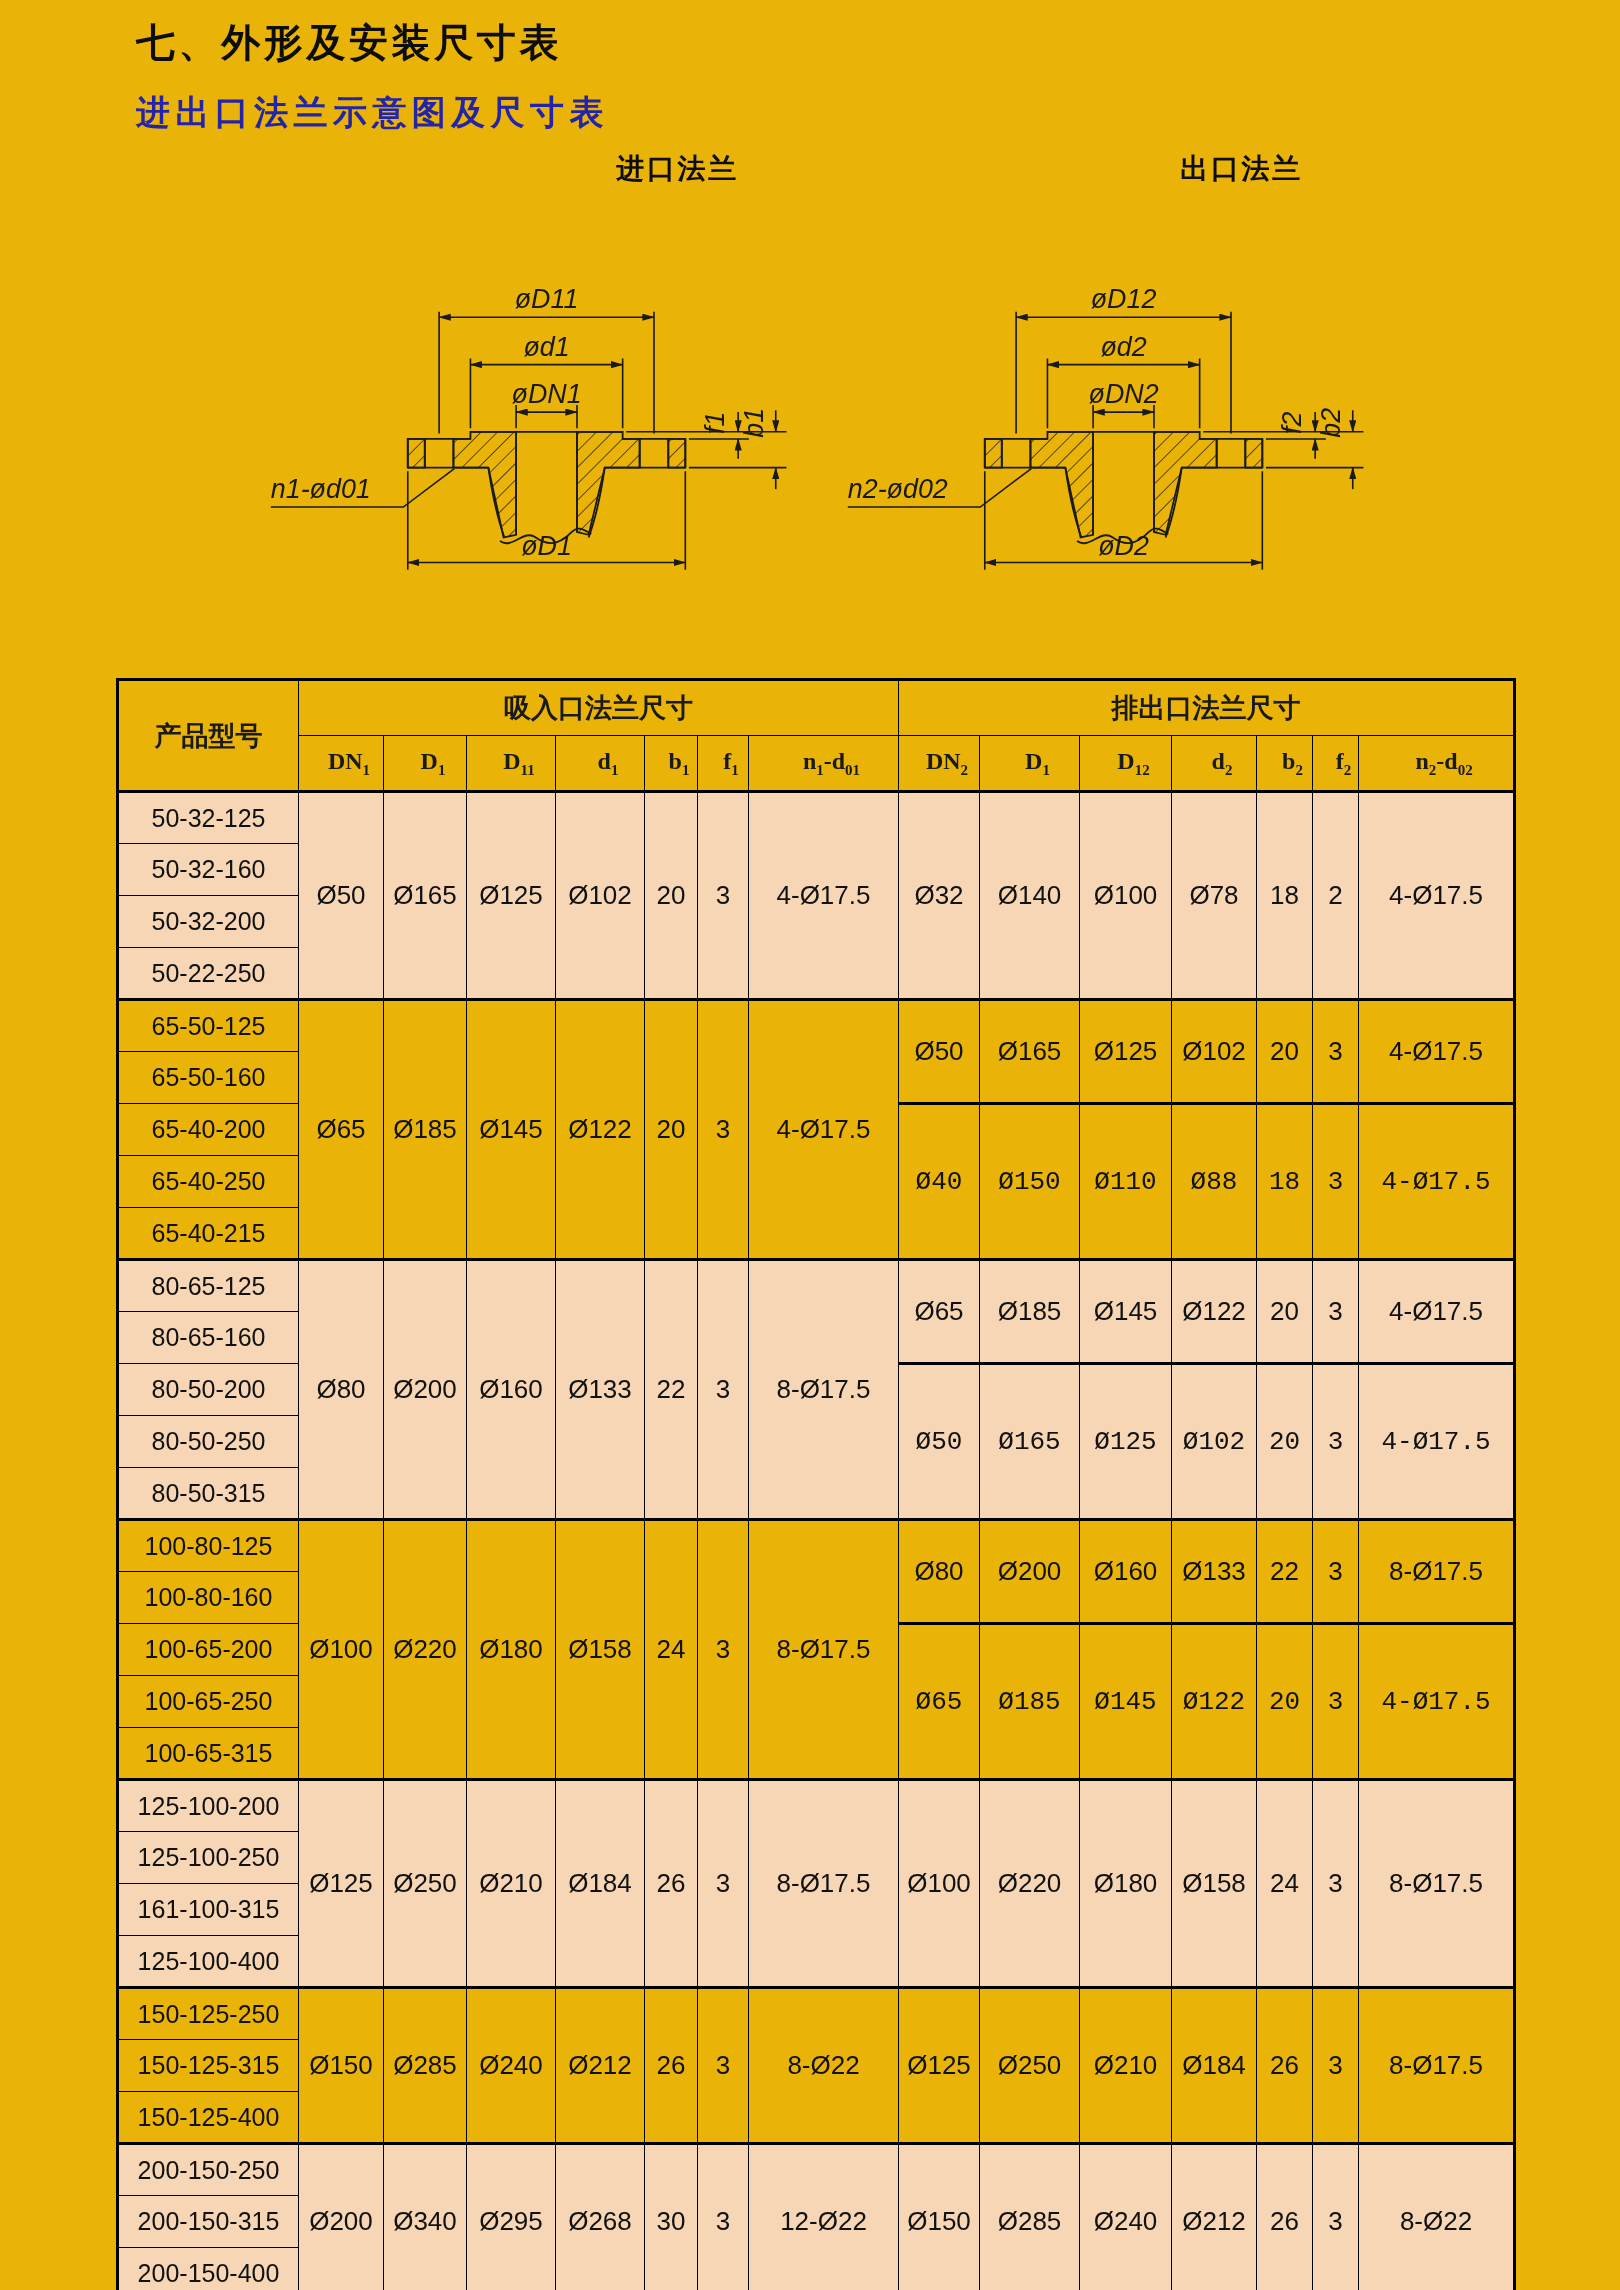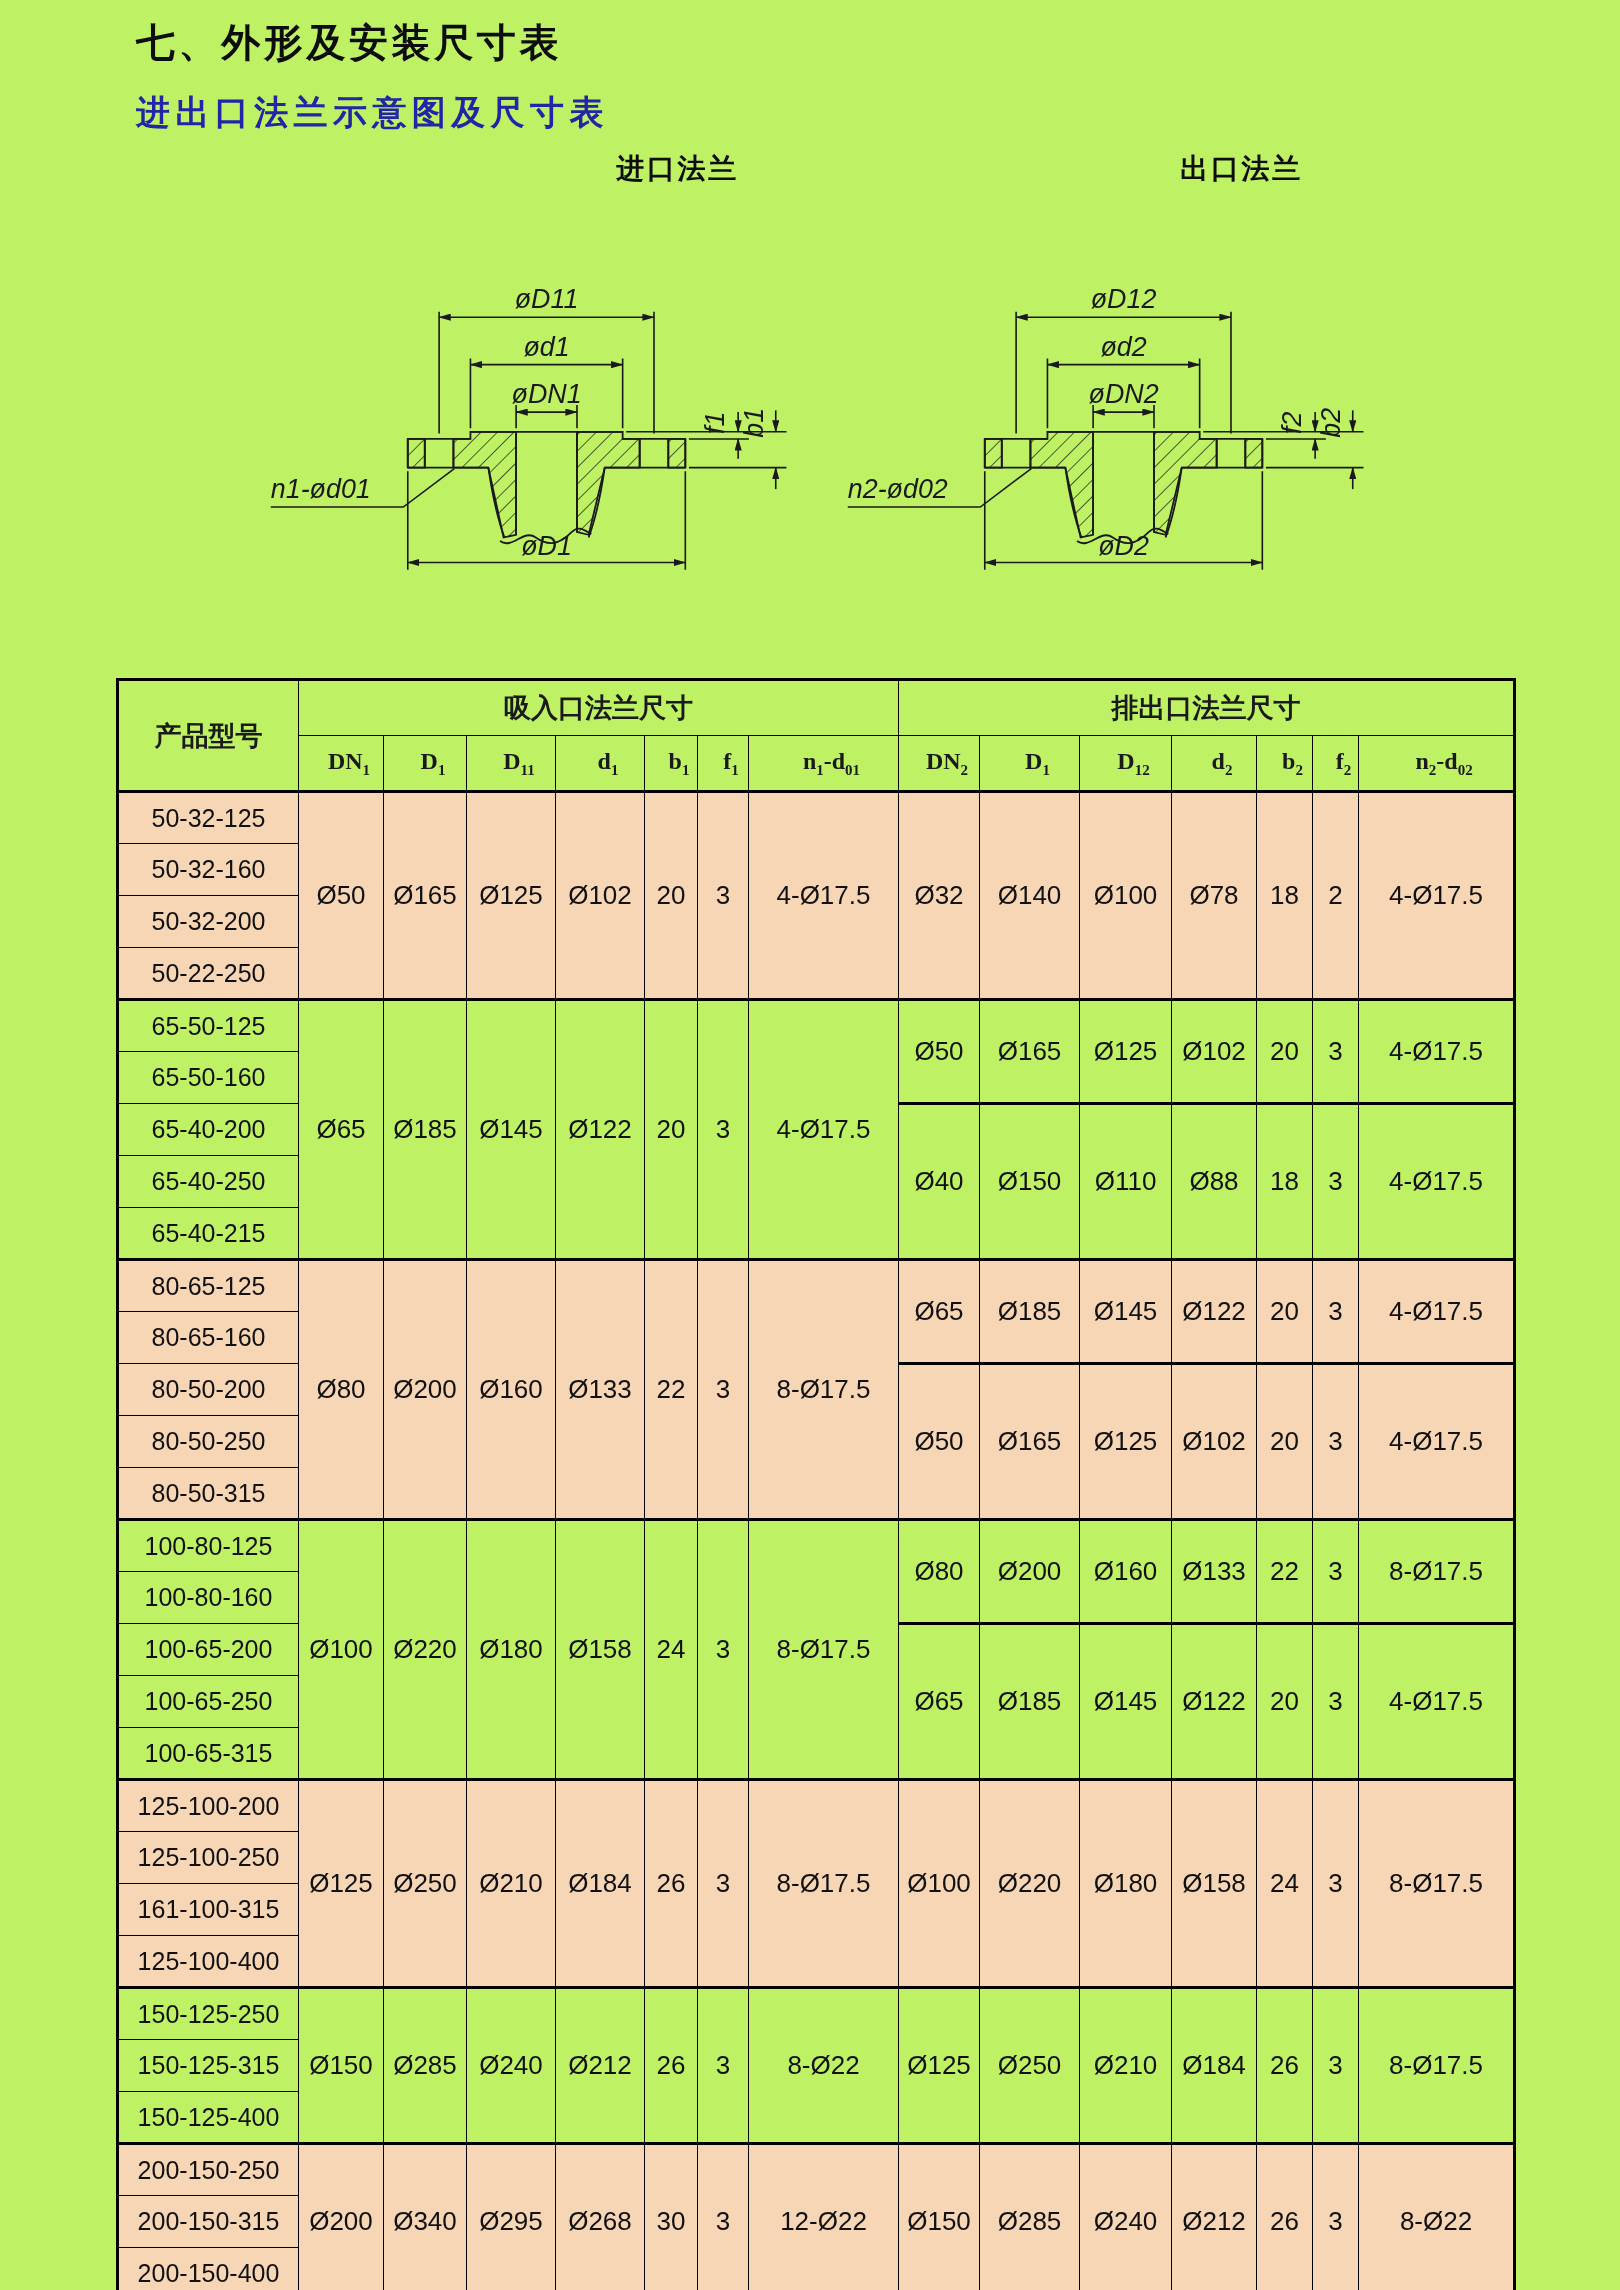--- a/index.html
+++ b/index.html
@@ -5,21 +5,21 @@
   :root{
     --band:#F6D6B5;
     --accent:#2424A8;
     --ink:#141414;
   }
   html,body{margin:0;padding:0;background:#ffffff;}
   .page{
     position:relative;
     width:1620px;
     height:2291px;
-    background:#bef264;
+    background:#eab308;
     font-family:"Liberation Sans", sans-serif;
     color:var(--ink);
     overflow:hidden;
   }
   .page-title{
     position:absolute; left:136px; top:16px;
     font-family:"Liberation Serif", serif;
     font-size:39px; font-weight:bold; color:#0d0d0d;
     letter-spacing:3.6px;
   }
@@ -76,21 +76,21 @@
   }
   .dim-table thead th sub{font-size:15px;}
   .dim-table tr.data{height:52px;}
   .dim-table td{
     font-size:26px;
     color:#111;
   }
   .dim-table td.model{font-size:25px;}
   .dim-table tr.shaded td{background:var(--band);}
   .dim-table tr.gstart td{border-top-width:3.6px;}
-  .dim-table td.tt{border-top-width:3.6px;}
+  .dim-table td.tt{border-top-width:3.6px;font-family:Liberation Mono, monospace;}
 </style>
 </head>
 <body>
 
 <div class="page">
 
   <div class="page-title">七、外形及安装尺寸表</div>
   <div class="page-subtitle">进出口法兰示意图及尺寸表</div>
 
   <div class="diagram-title" id="inlet-title">进口法兰</div>

